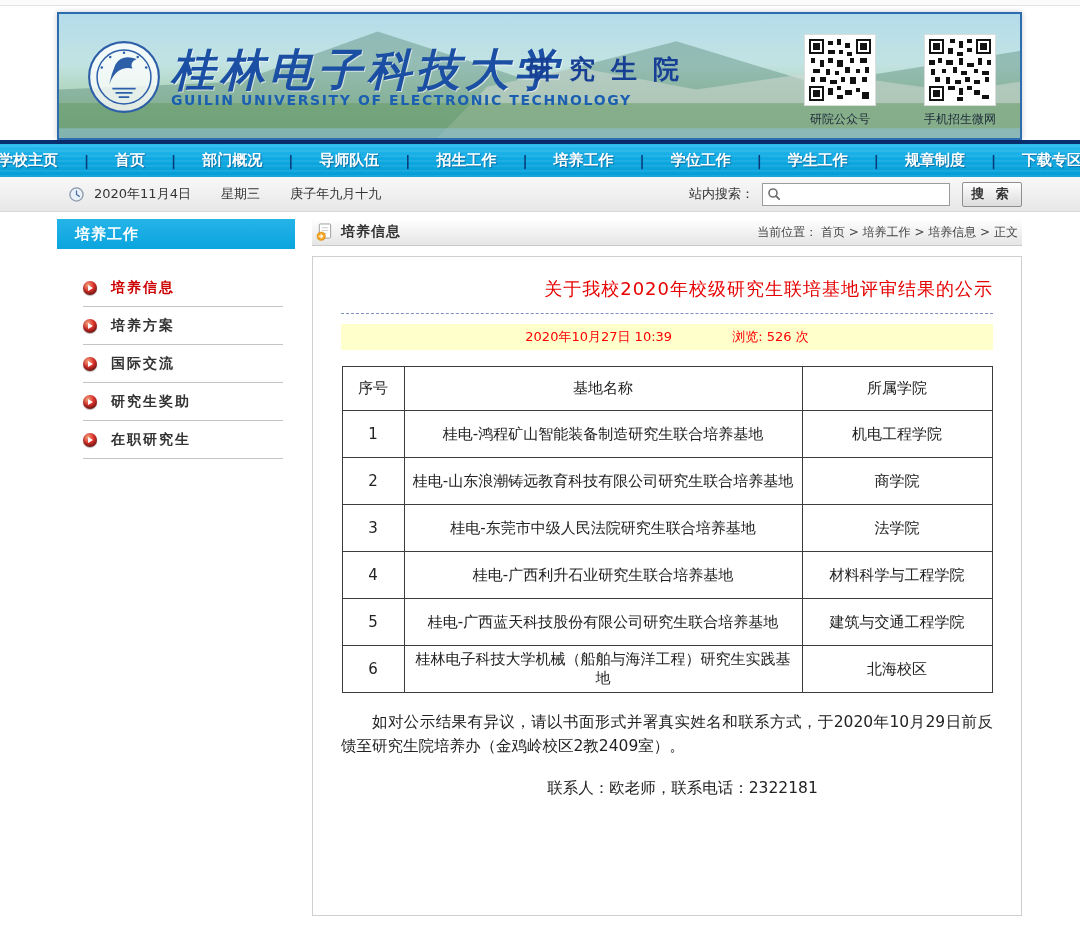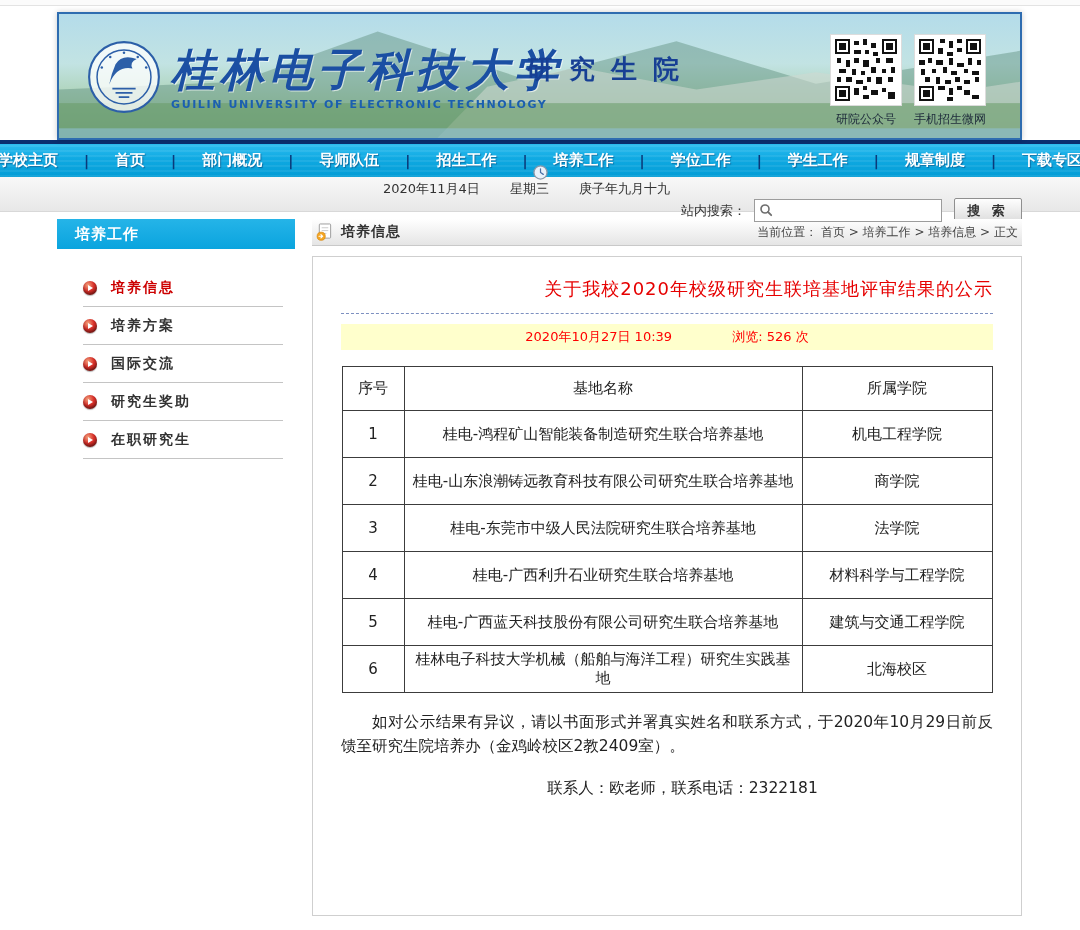--- a/index.html
+++ b/index.html
@@ -11,53 +11,53 @@
   .container { width:965px; margin-left:57px;text-decoration:underline; }
   .banner { position:relative; height:128px; margin-top:6px;
     border:2px solid #2e6cb0; overflow:hidden;
     background:linear-gradient(180deg,#b4dcea 0%,#c2e3e3 40%,#a9cfae 72%,#8fbd96 100%);
     box-shadow:0 0 6px rgba(0,0,0,.2); }
   .banner-scenery { position:absolute; inset:0; width:100%; height:100%; }
   .logo { position:absolute; left:28px; top:26px; width:74px; height:74px; }
   .uni-names { position:absolute; left:112px; top:34px; }
   .uni-cn { font-size:44px; font-weight:bold; font-style:italic; color:#1b4fa3;
     letter-spacing:5px; text-shadow:1px 1px 0 rgba(255,255,255,.6); line-height:1; }
-  .uni-en { font-size:11px; font-weight:bold; color:#1b5fb0; letter-spacing:1.6px; margin-top:6px; }
+  .uni-en { font-size:14px; font-weight:bold; color:#1b5fb0; letter-spacing:1.6px; }
   .dept { position:absolute; left:468px; top:28px; text-align:center; }
   .dept-l1 { font-size:25px; font-weight:bold; color:#173f94; letter-spacing:2px; }
   .dept-l2 { font-size:26px; font-weight:bold; color:#173f94; letter-spacing:16px; margin-top:10px; }
-  .qr-group { position:absolute; right:34px; top:20px; display:flex; gap:12px; }
+  .qr-group { position:absolute; right:24px; top:20px; display:flex; gap:48px; }
   .qr-item { text-align:center; }
   .qr-box { width:72px; height:72px; background:#fff; padding:4px; border:1px solid #dcdcdc; }
   .qr-box svg { width:100%; height:100%; }
   .qr-label { font-size:12px; color:#1d2a3a; margin-top:5px; }
 
   
   .nav { border-top:4px solid #0a2f70; height:37px;
     background:linear-gradient(180deg,#2cbdf0 0%,#0fa9e2 45%,#049dd6 100%); }
   .nav-inner { height:33px; display:flex; align-items:center; justify-content:center;
     background:repeating-linear-gradient(0deg, rgba(255,255,255,.07) 0 2px, transparent 2px 5px); }
   .nav-item { color:#ffffff; font-size:15px; font-weight:bold; padding:0 26px;
     white-space:nowrap; cursor:pointer; text-shadow:1px 1px 1px rgba(0,40,90,.45); }
   .nav-sep { color:#0b3a7a; font-size:14px; font-weight:bold; }
 
   
   .toolbar { height:35px; background:linear-gradient(#f8f8f8,#e7e7e7);
     border-bottom:1px solid #d8d8d8; display:flex; align-items:center; }
-  .toolbar-inner { width:965px; margin-left:57px; display:flex; align-items:center;flex-direction:column; }
+  .toolbar-inner { width:965px; margin-left:57px; display:flex; align-items:center; }
   .clock-icon { width:15px; height:15px; margin:0 10px 0 12px; }
   .date-text { font-size:13px; color:#333; }
   .date-text span { margin-right:26px; }
   .search-zone { margin-left:auto; display:flex; align-items:center; }
   .search-label { font-size:13px; color:#333; margin-right:8px; }
   .search-wrap { position:relative; }
   .search-input { width:188px; height:23px; border:1px solid #9c9c9c; background:#fff;
     padding:0 4px 0 24px; font-size:12px; outline:none; }
   .search-mag { position:absolute; left:5px; top:4px; width:14px; height:14px; }
-  .search-btn { margin-left:12px; width:68px; height:25px; font-size:13px; font-weight:bold; color:#333;
+  .search-btn { margin-left:12px; width:60px; height:25px; font-size:13px; font-weight:bold; color:#333;
     background:linear-gradient(#fefefe,#dcdcdc); border:1px solid #8f8f8f; border-radius:2px;
     letter-spacing:4px; cursor:pointer; }
 
   
   .main-row { display:flex; width:965px; margin-left:57px; margin-top:7px; align-items:flex-start; }
   .sidebar { width:238px; flex:none; }
   .sidebar-header { height:30px; background:linear-gradient(180deg,#25b4e8,#0aa4de);
     color:#fff; font-size:15px; font-weight:bold; line-height:30px; padding-left:18px; letter-spacing:1px; }
   .sidebar-menu { padding:20px 0 10px; }
   .menu-item { display:flex; align-items:center; gap:14px; height:38px;

